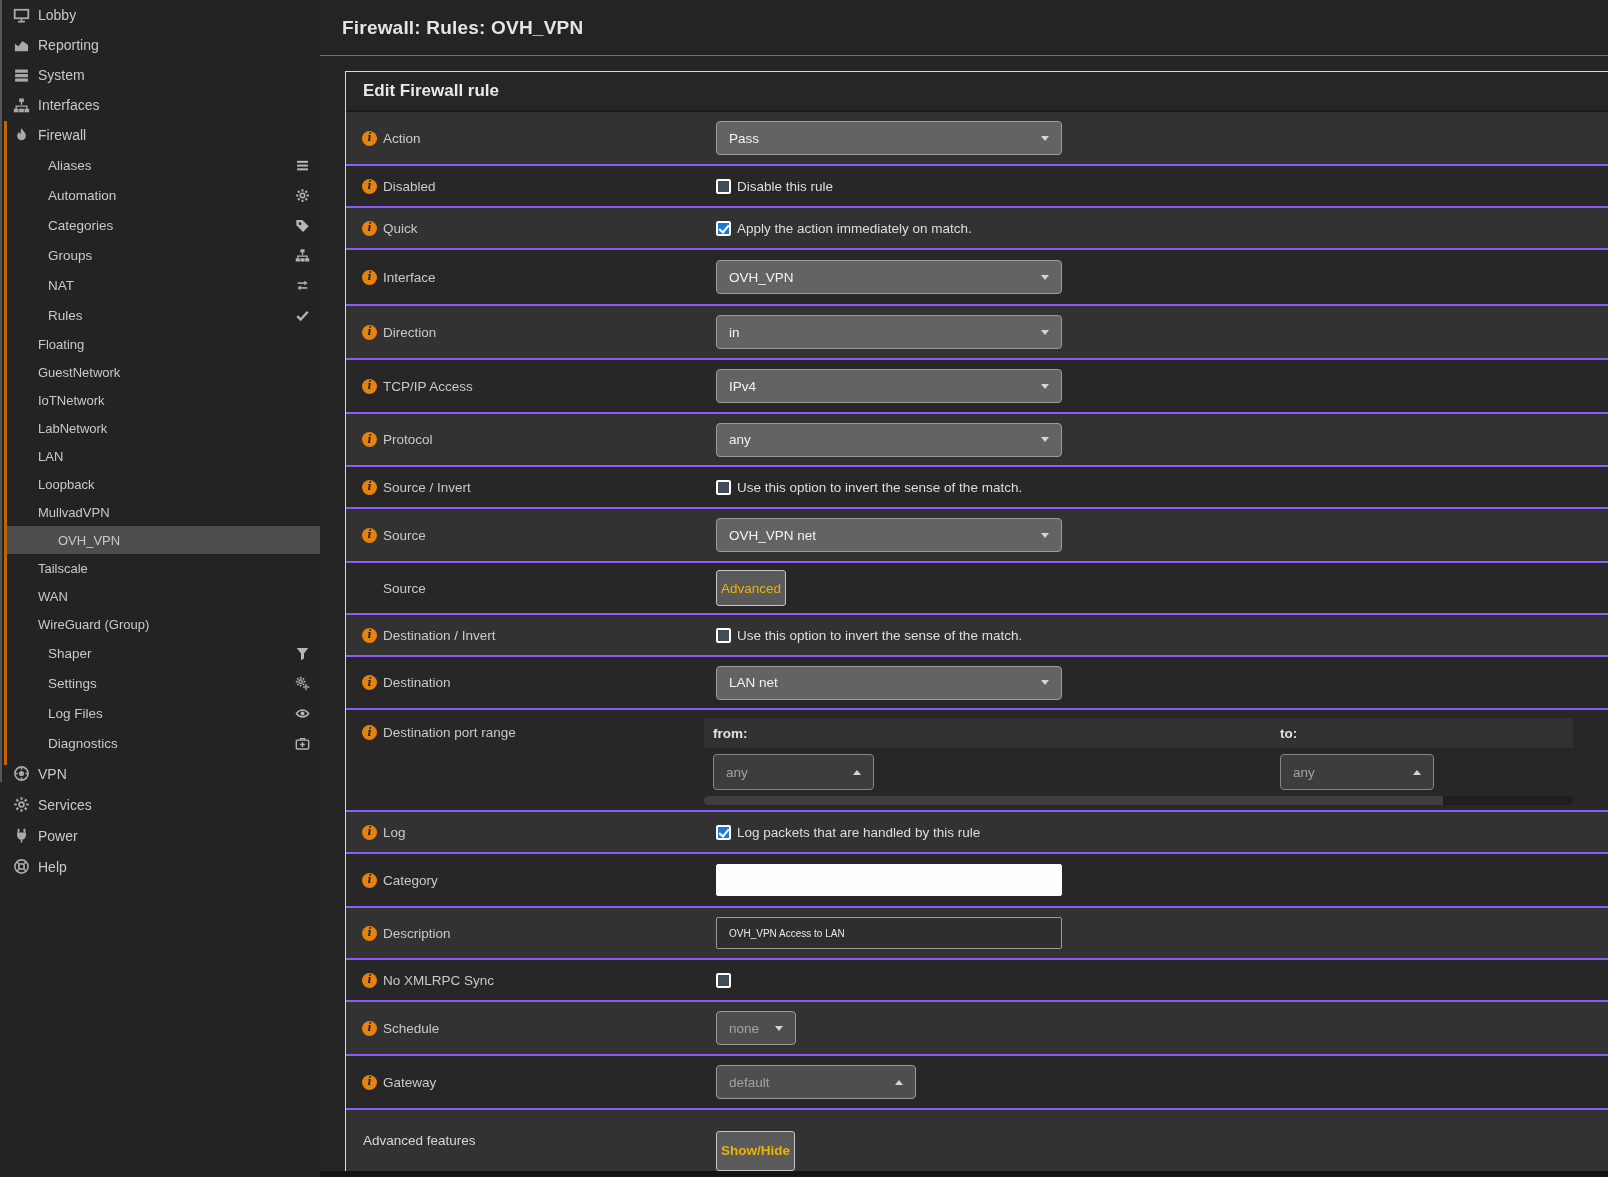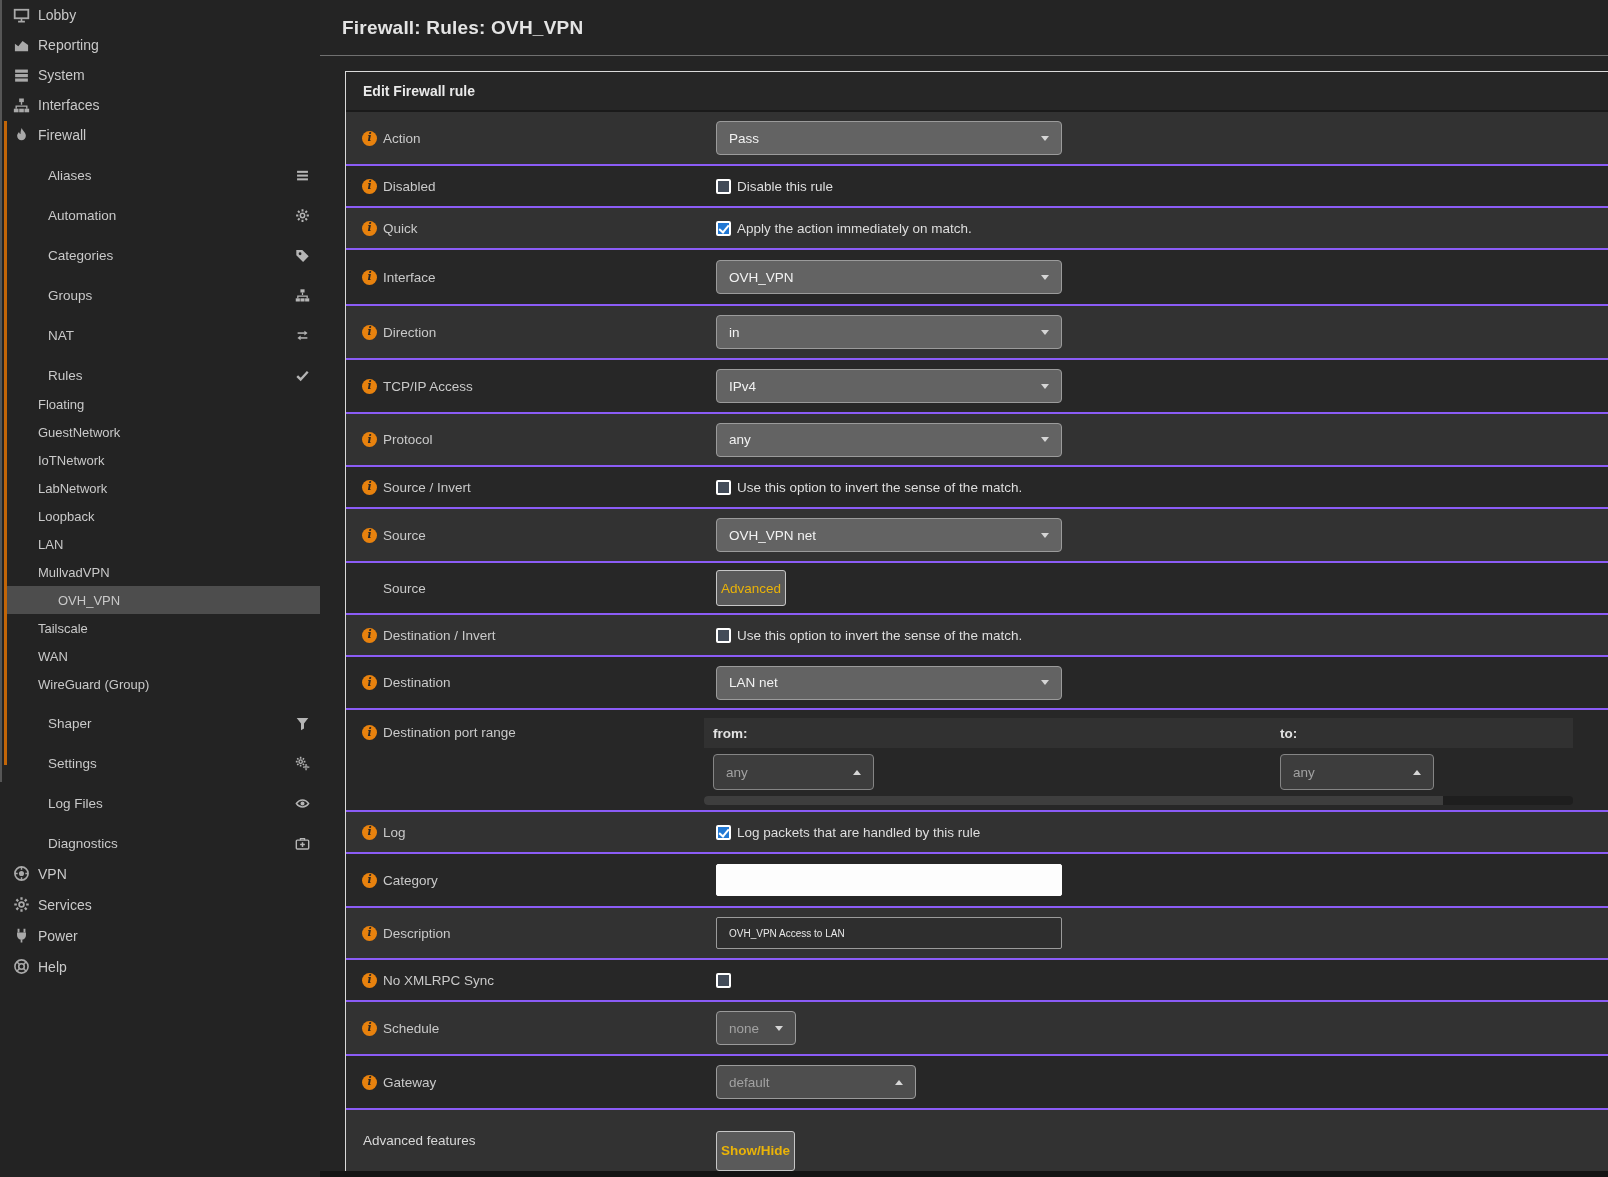--- a/index.html
+++ b/index.html
@@ -7,36 +7,36 @@
     font-family:"Liberation Sans", sans-serif; }
   .app { display:flex; width:1608px; height:1177px; }
 
   
   .sidebar { position:relative; width:320px; flex:0 0 320px; background:#232323; height:100%; }
   .sb-scrollthumb { position:absolute; left:0; top:0; width:2px; height:782px; background:#565656; }
   .fw-accent { position:absolute; left:4px; top:121px; width:3px; height:644px; background:#c26508; }
   .sidebar ul { list-style:none; }
   .sidebar li { display:flex; align-items:center; position:relative; cursor:pointer; color:#c9c9c9; }
   .s-top { height:30px; padding-left:13px; font-size:14px; color:#d2d2d2; }
-  .s-sub { height:30px; padding-left:48px; font-size:13.5px; color:#c4c4c4;margin-top:10px; }
+  .s-sub { height:30px; padding-left:48px; font-size:13.5px; color:#c4c4c4; }
   .s-sub2 { height:28px; padding-left:38px; font-size:13px; color:#bdbdbd; }
   .s-bot { height:31px; padding-left:13px; font-size:14px; color:#d2d2d2; }
   .s-ico { width:17px; height:17px; margin-right:8px; color:#a9a9a9; flex:0 0 17px; }
   .s-rico { position:absolute; right:10px; width:15px; height:15px; color:#b5b5b5; }
   .sel-item { background:#4d4d4d; color:#ffffff; margin-left:7px; padding-left:51px; }
   .active-top { color:#efefef; }
 
   
   .main { flex:1; background:#242424; position:relative; }
   .titlebar { height:56px; border-bottom:1px solid #707070; padding:17px 0 0 22px; }
   .titlebar h1 { font-size:19px; font-weight:bold; color:#e4e4e4; letter-spacing:.2px; }
   .panel { margin-left:25px; margin-top:15px; border-top:1px solid #dadada; border-left:1px solid #dadada;
     width:calc(100% - 25px); background:#272727; }
   .panel-h { height:40px; background:#262626; display:flex; align-items:center; padding-left:17px;
-    border-bottom:2px solid #1a1a1a; color:#e9e9e9; font-size:14px; font-weight:bold; }
+    border-bottom:2px solid #1a1a1a; color:#e9e9e9; font-size:17px; font-weight:bold; }
 
   .row { display:flex; border-bottom:2px solid #8b5cf6; }
   .bg-l { background:#323232; }
   .bg-d { background:#272727; }
   .h42{height:42px} .h52{height:52px} .h53{height:53px} .h54{height:54px}
   .h56{height:56px} .h61{height:61px} .h102{height:102px}
   .lbl { width:370px; flex:0 0 370px; display:flex; align-items:center; padding-left:16px; }
   .lbl-t { color:#c9c9c9; font-size:13.5px; margin-left:6px; }
   .lbl-t.bold { font-weight:normal; color:#d8d8d8; }
   .ctl { flex:1; display:flex; align-items:center; }
@@ -252,24 +252,24 @@
       <li class="s-sub2">
         <span>GuestNetwork</span>
         </li>
       <li class="s-sub2">
         <span>IoTNetwork</span>
         </li>
       <li class="s-sub2">
         <span>LabNetwork</span>
         </li>
       <li class="s-sub2">
+        <span>LAN</span>
+        </li>
+      <li class="s-sub2">
         <span>Loopback</span>
-        </li>
-      <li class="s-sub2">
-        <span>LAN</span>
         </li>
       <li class="s-sub2">
         <span>MullvadVPN</span>
         </li>
       <li class="s-sub2 sel-item">
         <span>OVH_VPN</span>
         </li>
       <li class="s-sub2">
         <span>Tailscale</span>
         </li>

